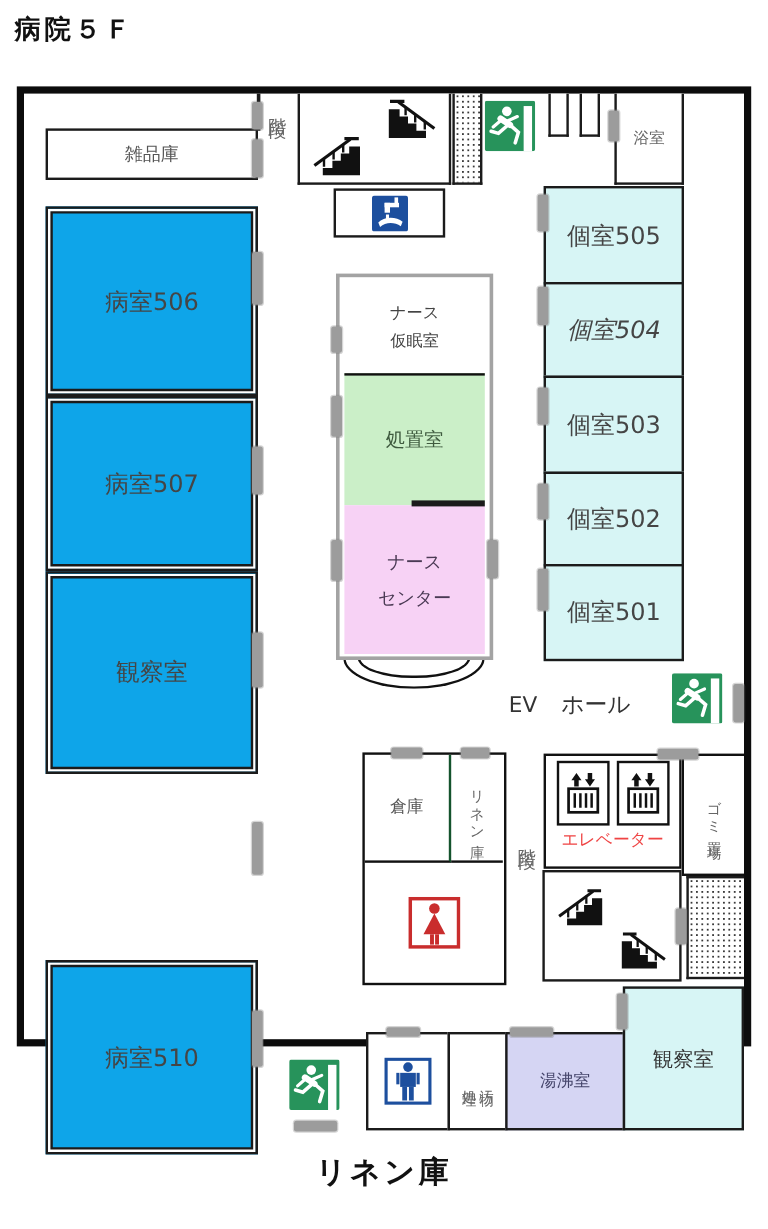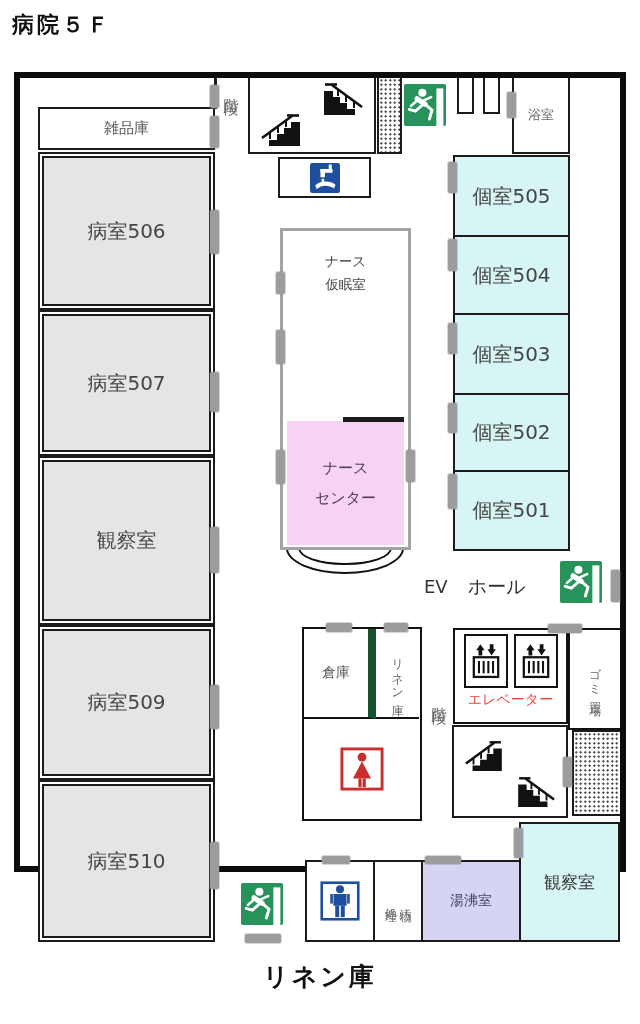--- a/index.html
+++ b/index.html
@@ -4,21 +4,21 @@
 <style>
   html,body{margin:0;padding:0;background:#fff;width:640px;height:1024px;overflow:hidden;
     font-family:"DejaVu Sans","Liberation Sans",sans-serif;color:#222;}
   .page-title{position:absolute;left:12px;top:10px;font-size:22px;font-weight:bold;letter-spacing:3px;color:#111;}
   .footer-title{position:absolute;left:0;top:960px;width:640px;text-align:center;font-size:25px;font-weight:bold;letter-spacing:3px;color:#111;}
   #plan{position:absolute;left:14px;top:72px;width:612px;height:800px;border:6px solid #0c0c0c;box-sizing:border-box;background:#fff;}
   #plan *{box-sizing:border-box;}
   .abs{position:absolute;}
   .room{position:absolute;border:2px solid #1b1b1b;background:#fff;display:flex;align-items:center;justify-content:center;text-align:center;color:#454545;z-index:1;}
   .dbl{box-shadow:inset 0 0 0 2px #ffffff, inset 0 0 0 4px #1b1b1b;}
-  .yellow{background:#e5e5e5;}
+  .yellow{background:#0ea5e9;margin-top:20px;}
   .cyan{background:#D7F5F5;}
   .green{background:#CBEFC8;}
   .pink{background:#F7D2F5;}
   .lav{background:#D5D5F3;}
   .door{position:absolute;background:#9c9c9c;border-radius:2px;box-shadow:0 0 0 1px #80808055;z-index:6;}
   .wall{position:absolute;background:#1b1b1b;z-index:2;}
   .vtext{writing-mode:vertical-rl;text-orientation:upright;letter-spacing:3px;line-height:1.2;white-space:pre-line;}
   .pre{white-space:pre-line;}
   .graylbl{color:#666;}
   .dotted{background-color:#fff;background-image:radial-gradient(#3a3a3a 1px, transparent 1.1px);background-size:4.5px 4.5px;border:2px solid #1b1b1b;z-index:1;}
@@ -44,23 +44,20 @@
   </div>
   <div class="room yellow dbl lbl-ward" style="left:18px;top:74px;width:177px;height:158px;">
     <span>病室506</span>
   </div>
   <div class="room yellow dbl lbl-ward" style="left:18px;top:232px;width:177px;height:146px;">
     <span>病室507</span>
   </div>
   <div class="room yellow dbl lbl-ward" style="left:18px;top:378px;width:177px;height:169px;">
     <span>観察室</span>
   </div>
-  <div class="room yellow dbl lbl-ward" style="left:18px;top:547px;width:177px;height:155px;">
-    <span>病室509</span>
-  </div>
   <div class="room yellow dbl lbl-ward" style="left:18px;top:702px;width:177px;height:162px;">
     <span>病室510</span>
   </div>
   <div class="door" style="left:190px;top:132px;width:9px;height:44px;"></div>
   <div class="door" style="left:190px;top:294px;width:9px;height:40px;"></div>
   <div class="door" style="left:190px;top:449px;width:9px;height:46px;"></div>
   <div class="door" style="left:190px;top:607px;width:9px;height:44px;"></div>
   <div class="door" style="left:190px;top:764px;width:9px;height:47px;"></div>
 
   <div class="abs vtext graylbl" style="left:202px;top:8px;font-size:15px;">階段</div>
@@ -111,35 +108,38 @@
     </svg>
   </div>
 
   <div class="arc" style="left:266px;top:470px;width:118px;height:26px;border-radius:0 0 110px 110px / 0 0 48px 48px;"></div>
   <div class="arc" style="left:278px;top:470px;width:94px;height:17px;border-width:2px;border-radius:0 0 80px 80px / 0 0 30px 30px;"></div>
   <div class="abs" style="left:260px;top:150px;width:131px;height:322px;border:3px solid #a3a3a3;background:#fff;z-index:2;">
     <div class="abs pre" style="left:4px;top:4px;width:117px;height:76px;display:flex;align-items:center;justify-content:center;text-align:center;font-size:13.5px;color:#444;line-height:1.7;background:#fff;">
       <span class="pre">ナース
 仮眠室</span>
     </div>
+    <div class="abs green" style="left:4px;top:80px;width:117px;height:110px;border-top:2px solid #111;display:flex;align-items:center;justify-content:center;font-size:16px;color:#3f5a3f;">
+      <span>処置室</span>
+    </div>
     <div class="abs pink pre" style="left:4px;top:190px;width:117px;height:124px;display:flex;align-items:center;justify-content:center;text-align:center;font-size:15px;color:#4a3a54;line-height:2.0;">
       <span class="pre">ナース
 センター</span>
     </div>
     <div class="wall" style="left:60px;top:186px;width:61px;height:5px;"></div>
   </div>
   <div class="door" style="left:256px;top:194px;width:9px;height:22px;"></div>
   <div class="door" style="left:256px;top:252px;width:9px;height:34px;"></div>
   <div class="door" style="left:256px;top:372px;width:9px;height:34px;"></div>
   <div class="door" style="left:386px;top:372px;width:9px;height:32px;"></div>
 
   <div class="room cyan lbl-ward" style="left:433px;top:77px;width:117px;height:82px;">
     <span>個室505</span>
   </div>
-  <div class="room cyan lbl-ward" style="left:433px;top:157px;width:117px;height:80px;">
+  <div class="room cyan lbl-ward" style="left:433px;top:157px;width:117px;height:80px;font-style:italic;">
     <span>個室504</span>
   </div>
   <div class="room cyan lbl-ward" style="left:433px;top:235px;width:117px;height:82px;">
     <span>個室503</span>
   </div>
   <div class="room cyan lbl-ward" style="left:433px;top:315px;width:117px;height:79px;">
     <span>個室502</span>
   </div>
   <div class="room cyan lbl-ward" style="left:433px;top:392px;width:117px;height:81px;">
     <span>個室501</span>
@@ -205,21 +205,21 @@
     <svg class="abs mirror" style="right:6px;bottom:7px;" width="44" height="34" viewBox="0 0 46 36">
       <path d="M13,34 H44 V10 H35 V16 H28 V22 H21 V28 H13 Z" fill="#111"></path>
       <path d="M6,26 L36,4" stroke="#111" stroke-width="2.6" fill="none"></path>
       <path d="M31,3.5 H43" stroke="#111" stroke-width="2.6"></path>
       <path d="M14,20 V27 M22,14 V21 M30,8 V15" stroke="#111" stroke-width="2"></path>
     </svg>
   </div>
   <div class="door" style="left:543px;top:679px;width:9px;height:30px;"></div>
 
   <div class="abs" style="left:282px;top:549px;width:120px;height:194px;border:2.5px solid #111;background:#fff;z-index:1;">
-    <div class="abs" style="left:0;top:0;width:72px;height:90px;border-right:8px solid #14532d;border-bottom:2px solid #111;display:flex;align-items:center;justify-content:center;font-size:14px;color:#555;">
+    <div class="abs" style="left:0;top:0;width:72px;height:90px;border-right:2px solid #14532d;border-bottom:2px solid #111;display:flex;align-items:center;justify-content:center;font-size:14px;color:#555;">
       <span>倉庫</span>
     </div>
     <div class="abs" style="left:72px;top:0;width:43px;height:90px;border-bottom:2px solid #111;display:flex;align-items:center;justify-content:center;">
       <span class="vtext graylbl" style="font-size:12px;letter-spacing:1px;">リネン庫</span>
     </div>
     <div class="abs" style="left:0;top:90px;width:115px;height:99px;display:flex;align-items:center;justify-content:center;">
       <svg width="44" height="44" viewBox="0 0 46 46">
         <rect x="2" y="2" width="42" height="42" fill="#fff" stroke="#C92D2D" stroke-width="3"></rect>
         <circle cx="23" cy="10.5" r="4.6" fill="#C92D2D"></circle>
         <path d="M23,15 L13.5,33 H32.5 Z" fill="#C92D2D"></path>

